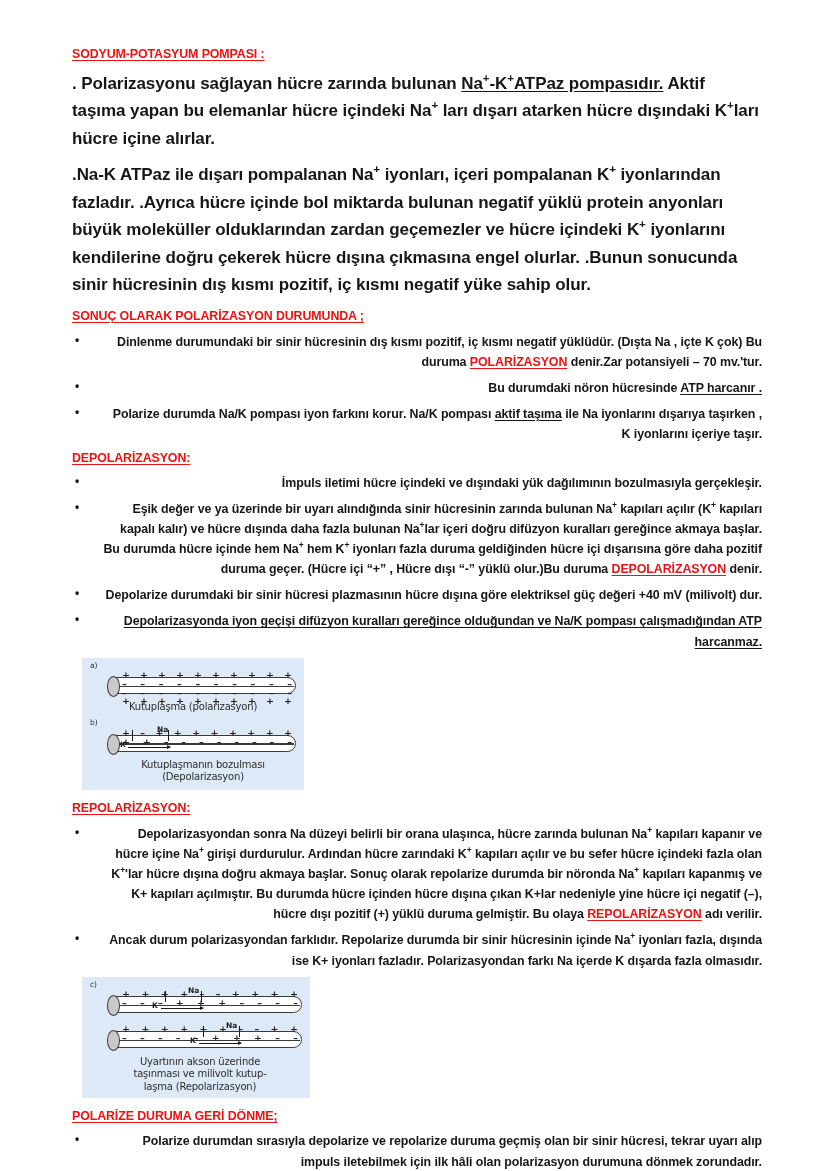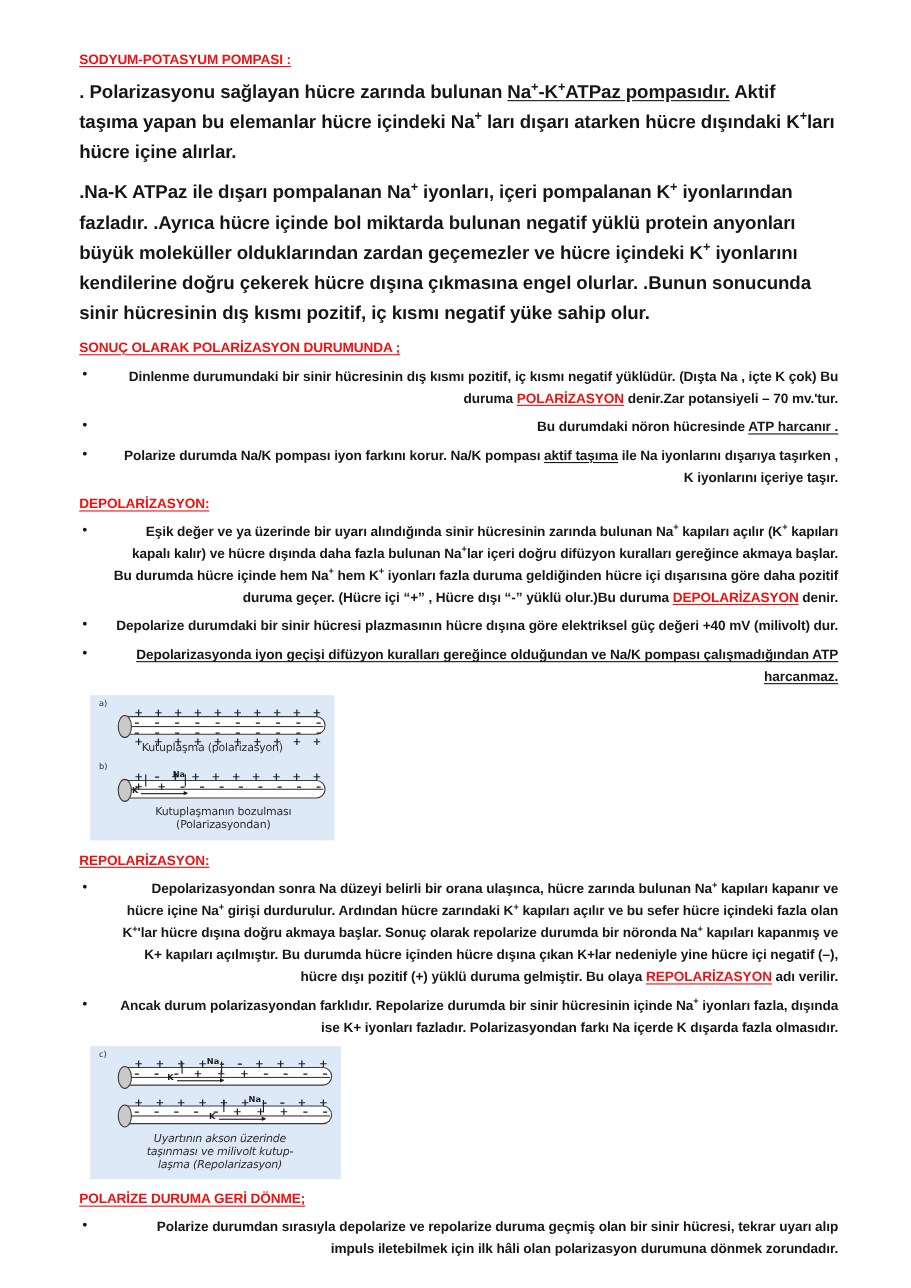--- a/index.html
+++ b/index.html
@@ -219,20 +219,21 @@
       <li><span>Dinlenme durumundaki bir sinir hücresinin dış kısmı pozitif, iç kısmı negatif yüklüdür. (Dışta Na , içte K çok) Bu duruma </span><span class="redu">POLARİZASYON</span><span> denir.Zar potansiyeli – 70 mv.'tur.</span></li>
 
       <li><span> Bu durumdaki nöron hücresinde </span><span class="u">ATP harcanır .</span></li>
 
       <li><span>Polarize durumda Na/K pompası iyon farkını korur. Na/K pompası </span><span class="u">aktif taşıma</span><span> ile Na iyonlarını dışarıya taşırken , K iyonlarını içeriye taşır.</span></li>
     </ul>
 
     <div class="heading tight">DEPOLARİZASYON:</div>
 
     <ul class="bullets">
+      <li>İmpuls iletimi hücre içindeki ve dışındaki yük dağılımının bozulmasıyla gerçekleşir.</li>
 
       <li><span>Eşik değer ve ya üzerinde bir uyarı alındığında sinir hücresinin zarında bulunan Na<sup>+</sup> kapıları açılır (K<sup>+</sup> kapıları kapalı kalır) ve hücre dışında daha fazla bulunan Na<sup>+</sup>lar içeri doğru difüzyon kuralları gereğince akmaya başlar. Bu durumda hücre içinde hem Na<sup>+</sup> hem K<sup>+</sup> iyonları fazla duruma geldiğinden hücre içi dışarısına göre daha pozitif duruma geçer. (Hücre içi “+” , Hücre dışı “-” yüklü olur.)Bu duruma </span><span class="redu">DEPOLARİZASYON</span><span> denir.</span></li>
 
       <li>Depolarize durumdaki bir sinir hücresi plazmasının hücre dışına göre elektriksel güç değeri +40 mV (milivolt) dur.</li>
 
       <li><span class="u">Depolarizasyonda iyon geçişi difüzyon kuralları gereğince olduğundan ve Na/K pompası çalışmadığından ATP harcanmaz.</span></li>
     </ul>
 
     <div class="figure">
 
@@ -325,21 +326,21 @@
               <span>–</span>
           </div>
           <div class="ion-ann" style="left:55px; top:-2px;">Na</div>
           <div class="ion-ann" style="left:18px; top:13px;">K</div>
           <div class="ion-gate" style="left:30px; top:2px; height:11px;"></div>
           <div class="ion-gate" style="left:66px; top:2px; height:11px;"></div>
           <div class="ion-arrow" style="left:26px; top:19px; width:42px;"></div>
         </div>
         <div class="fig-caption left">
           <div>Kutuplaşmanın bozulması</div>
-          <div>(Polarizasyondan)</div>
+          <div>(Depolarizasyon)</div>
         </div>
       </div>
 
     </div>
 
     <div class="heading">REPOLARİZASYON:</div>
 
     <ul class="bullets">
       <li><span>Depolarizasyondan sonra Na düzeyi belirli bir orana ulaşınca, hücre zarında bulunan Na<sup>+</sup> kapıları kapanır ve hücre içine Na<sup>+</sup> girişi durdurulur. Ardından hücre zarındaki K<sup>+</sup> kapıları açılır ve bu sefer hücre içindeki fazla olan K<sup>+</sup>'lar hücre dışına doğru akmaya başlar. Sonuç olarak repolarize durumda bir nöronda Na<sup>+</sup> kapıları kapanmış ve K+ kapıları açılmıştır. Bu durumda hücre içinden hücre dışına çıkan K+lar nedeniyle yine hücre içi negatif (–), hücre dışı pozitif (+) yüklü duruma gelmiştir. Bu olaya </span><span class="redu">REPOLARİZASYON</span><span> adı verilir.</span></li>
 
@@ -416,21 +417,21 @@
               <span>–</span>
           </div>
           <div class="ion-ann" style="left:124px; top:-2px;">Na</div>
           <div class="ion-ann" style="left:88px; top:13px;">K</div>
           <div class="ion-gate" style="left:101px; top:2px; height:11px;"></div>
           <div class="ion-gate" style="left:137px; top:2px; height:11px;"></div>
           <div class="ion-arrow" style="left:97px; top:19px; width:42px;"></div>
         </div>
       </div>
 
-      <div class="fig-caption left" style="padding-left:8px;font-style:italic;">
+      <div class="fig-caption left" style="padding-left:8px;">
         <div>Uyartının akson üzerinde</div>
         <div>taşınması ve milivolt kutup-</div>
         <div>laşma (Repolarizasyon)</div>
       </div>
     </div>
 
     <div class="heading">POLARİZE DURUMA GERİ DÖNME;</div>
 
     <ul class="bullets">
       <li>Polarize durumdan sırasıyla depolarize ve repolarize duruma geçmiş olan bir sinir hücresi, tekrar uyarı alıp impuls iletebilmek için ilk hâli olan polarizasyon durumuna dönmek zorundadır.</li>

